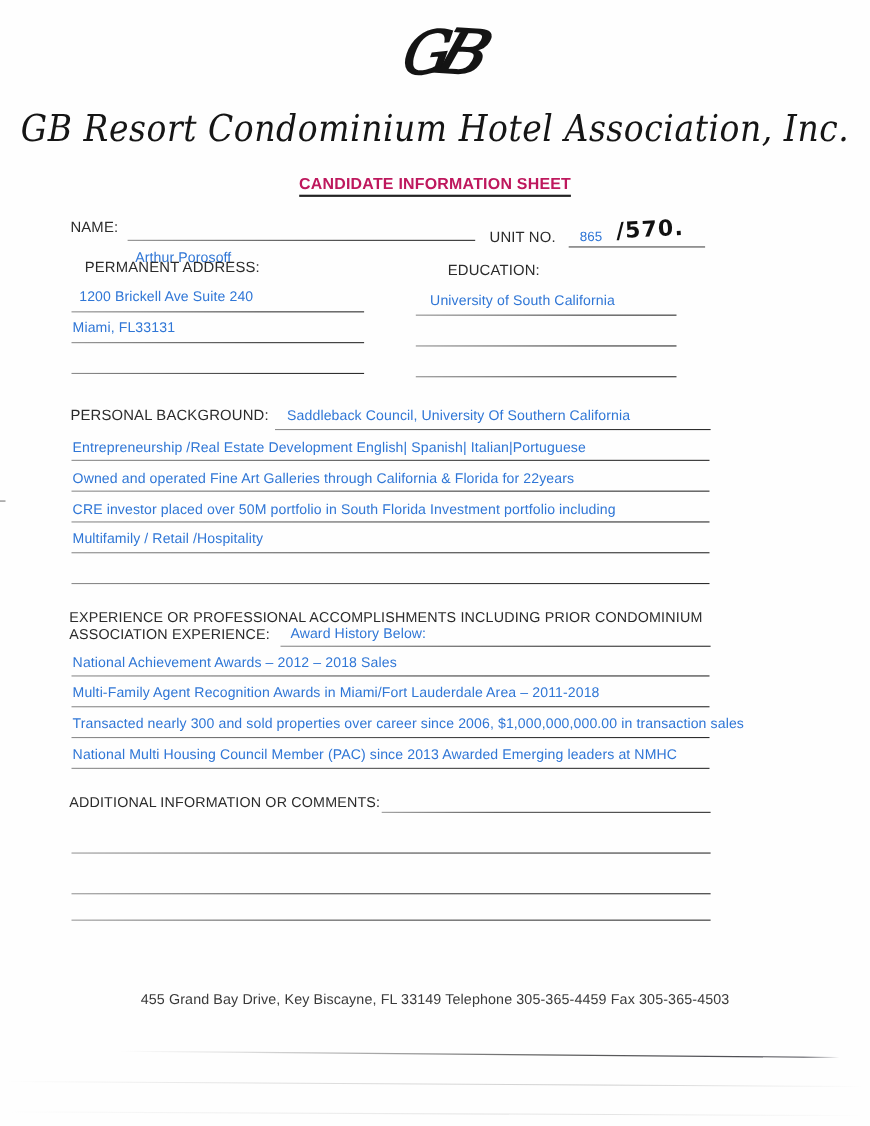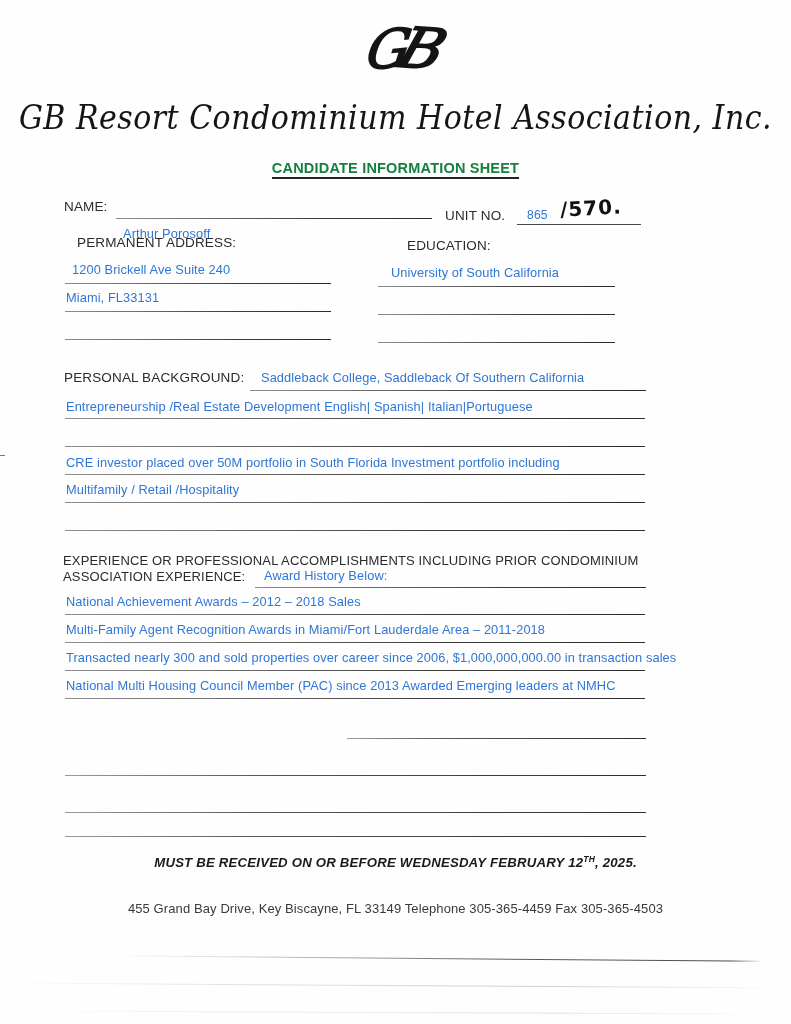--- a/index.html
+++ b/index.html
@@ -57,21 +57,21 @@
   }
 
   .doc-title {
     position: absolute;
     left: 0; right: 0;
     top: 160px;
     text-align: center;
     font-size: 14.5px;
     font-weight: 700;
     letter-spacing: 0.2px;
-    color: #15803d;
+    color: #be185d;
   }
   .doc-title span {
     border-bottom: 2px solid #222;
     padding-bottom: 1px;
   }
   .doc-subtitle {
     position: absolute;
     left: 0; right: 0;
     top: 180px;
     text-align: center;
@@ -198,26 +198,27 @@
   <div class="rule fade" style="left:65px; top:339px; width:266px;"></div>
 
   <div class="val" style="left:391px; top:265px;">University of South California</div>
   <div class="rule fade" style="left:378px; top:286px; width:237px;"></div>
   <div class="val" style="left:380px; top:293px;"></div>
   <div class="rule fade" style="left:378px; top:314px; width:237px;"></div>
   <div class="val" style="left:380px; top:321px;"></div>
   <div class="rule fade" style="left:378px; top:342px; width:237px;"></div>
 
   <div class="lbl" style="left:64px; top:370px;">PERSONAL BACKGROUND:</div>
-  <div class="val" style="left:261px; top:370px;">Saddleback College, Saddleback Of Southern California</div>
+  <div class="val" style="left:261px; top:370px;">Saddleback Council, University Of Southern California</div>
   <div class="rule fade" style="left:250px; top:390px; width:396px;"></div>
 
   <div class="val" style="left:66px; top:399px;">Entrepreneurship /Real Estate Development English| Spanish| Italian|Portuguese</div>
   <div class="rule fade" style="left:65px; top:418px; width:580px;"></div>
 
+  <div class="val" style="left:66px; top:427px;">Owned and operated Fine Art Galleries through California &amp; Florida for 22years</div>
   <div class="rule fade" style="left:65px; top:446px; width:580px;"></div>
 
   <div class="val" style="left:66px; top:455px;">CRE investor placed over 50M portfolio in South Florida Investment portfolio including</div>
   <div class="rule fade" style="left:65px; top:474px; width:580px;"></div>
 
   <div class="val" style="left:66px; top:482px;">Multifamily / Retail /Hospitality</div>
   <div class="rule fade" style="left:65px; top:502px; width:580px;"></div>
 
   <div class="val" style="left:66px; top:510px;"></div>
   <div class="rule fade" style="left:65px; top:530px; width:580px;"></div>
@@ -232,26 +233,26 @@
 
   <div class="val" style="left:66px; top:622px;">Multi-Family Agent Recognition Awards in Miami/Fort Lauderdale Area – 2011-2018</div>
   <div class="rule fade" style="left:65px; top:642px; width:580px;"></div>
 
   <div class="val" style="left:66px; top:650px;">Transacted nearly 300 and sold properties over career since 2006, $1,000,000,000.00 in transaction sales</div>
   <div class="rule fade" style="left:65px; top:670px; width:580px;"></div>
 
   <div class="val" style="left:66px; top:678px;">National Multi Housing Council Member (PAC) since 2013 Awarded Emerging leaders at NMHC</div>
   <div class="rule fade" style="left:65px; top:698px; width:580px;"></div>
 
+  <div class="lbl small" style="left:63px; top:722px;">ADDITIONAL INFORMATION OR COMMENTS:</div>
   <div class="rule fade2" style="left:347px; top:738px; width:299px;"></div>
   <div class="rule fade2" style="left:65px; top:775px; width:581px;"></div>
   <div class="rule fade2" style="left:65px; top:812px; width:581px;"></div>
   <div class="rule fade2" style="left:65px; top:836px; width:581px;"></div>
 
-  <div class="footer-note" style="top:854px;"><span>MUST BE RECEIVED ON OR BEFORE WEDNESDAY FEBRUARY 12</span><sup>TH</sup><span>, 2025.</span></div>
 
   <div class="footer-addr" style="top:901px;">455 Grand Bay Drive, Key Biscayne, FL 33149 Telephone 305-365-4459 Fax 305-365-4503</div>
 
   <div class="edge-tick" style="left:0; top:455px; width:5px; height:1px;"></div>
   <div class="scanline" style="left:108px; top:958px; width:655px; transform: rotate(0.5deg);"></div>
   <div class="scanline faint" style="left:6px; top:985px; width:778px; transform: rotate(0.35deg);"></div>
   <div class="scanline faint" style="left:4px; top:1012px; width:782px; transform: rotate(0.25deg); opacity:.55;"></div>
 
 </div>
 

